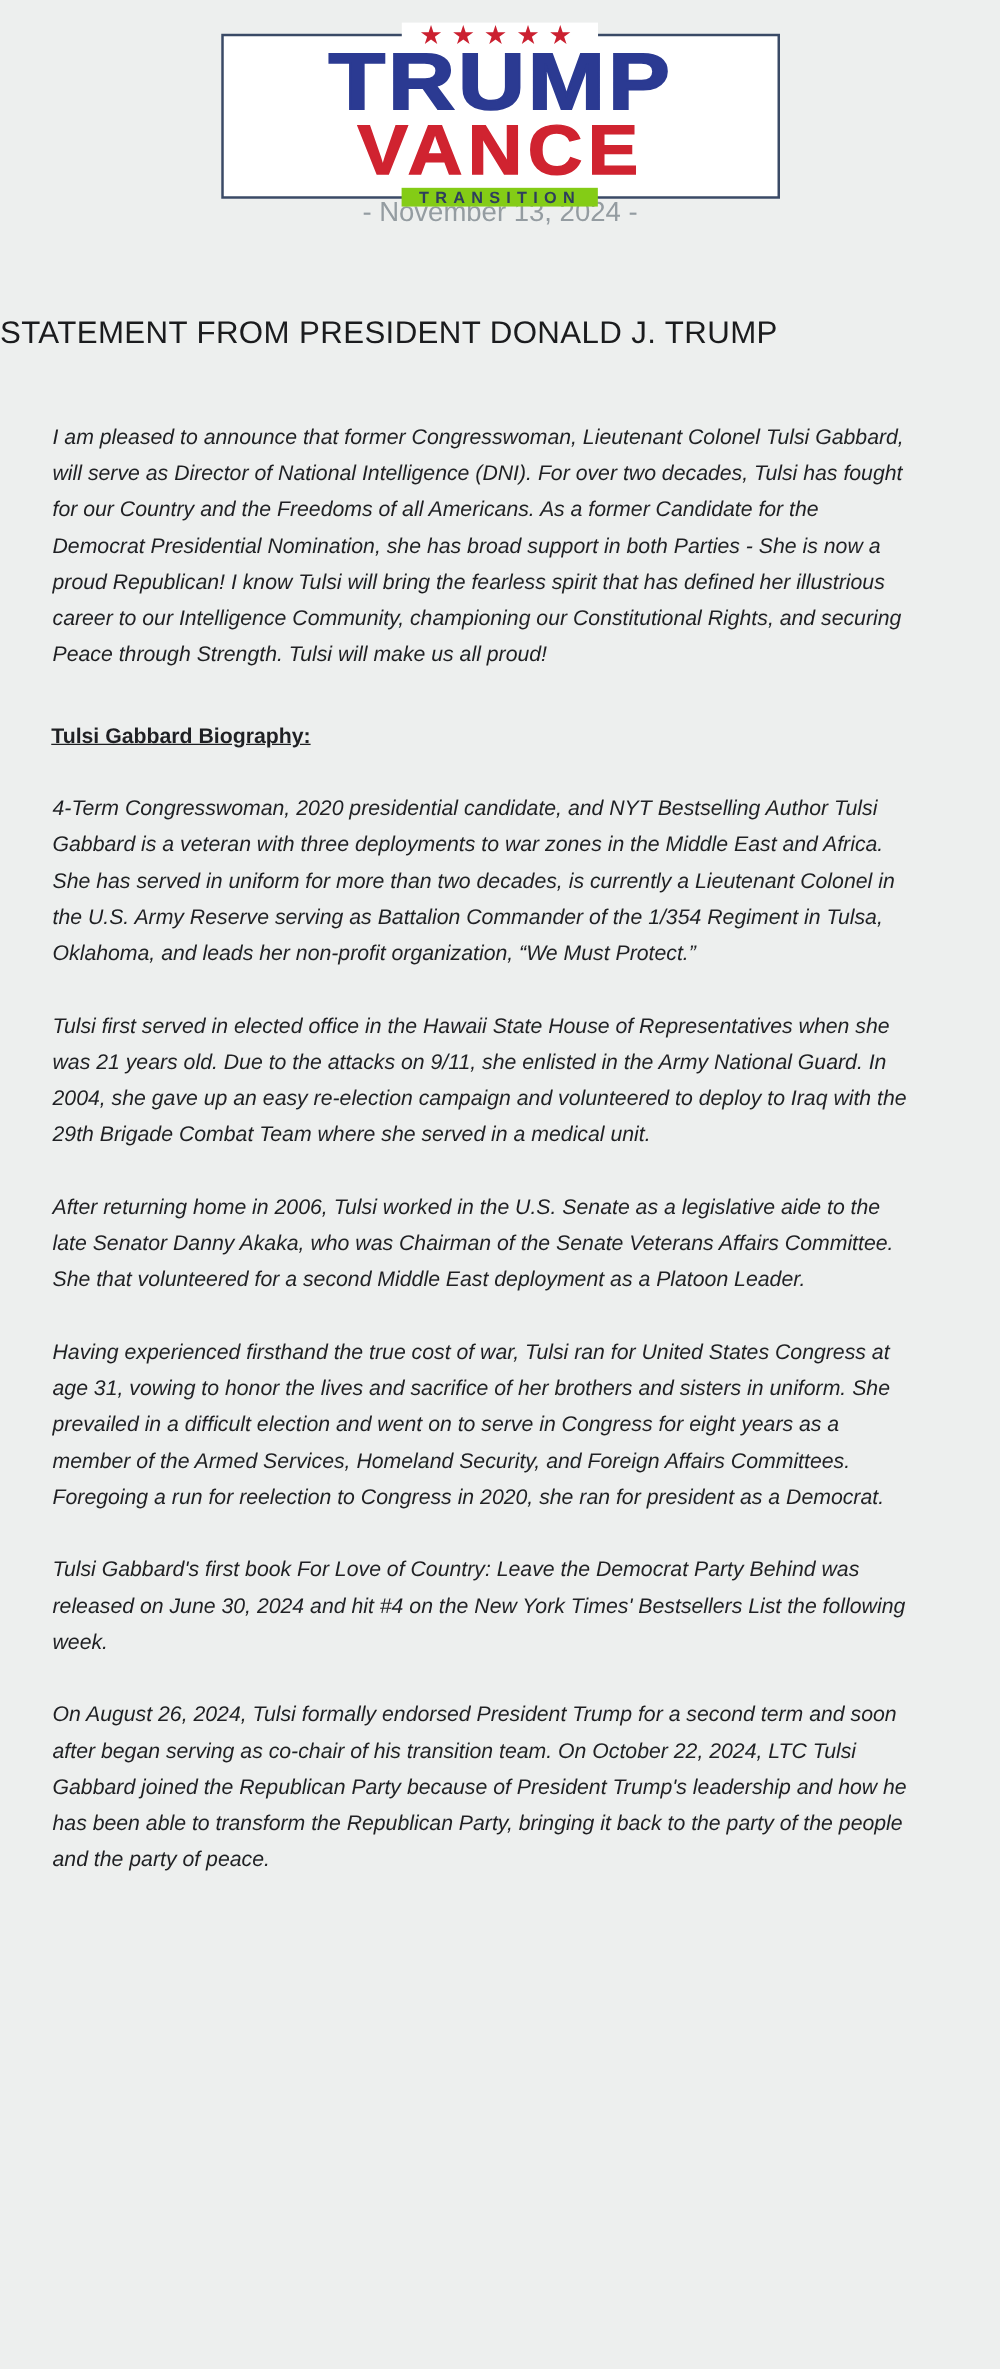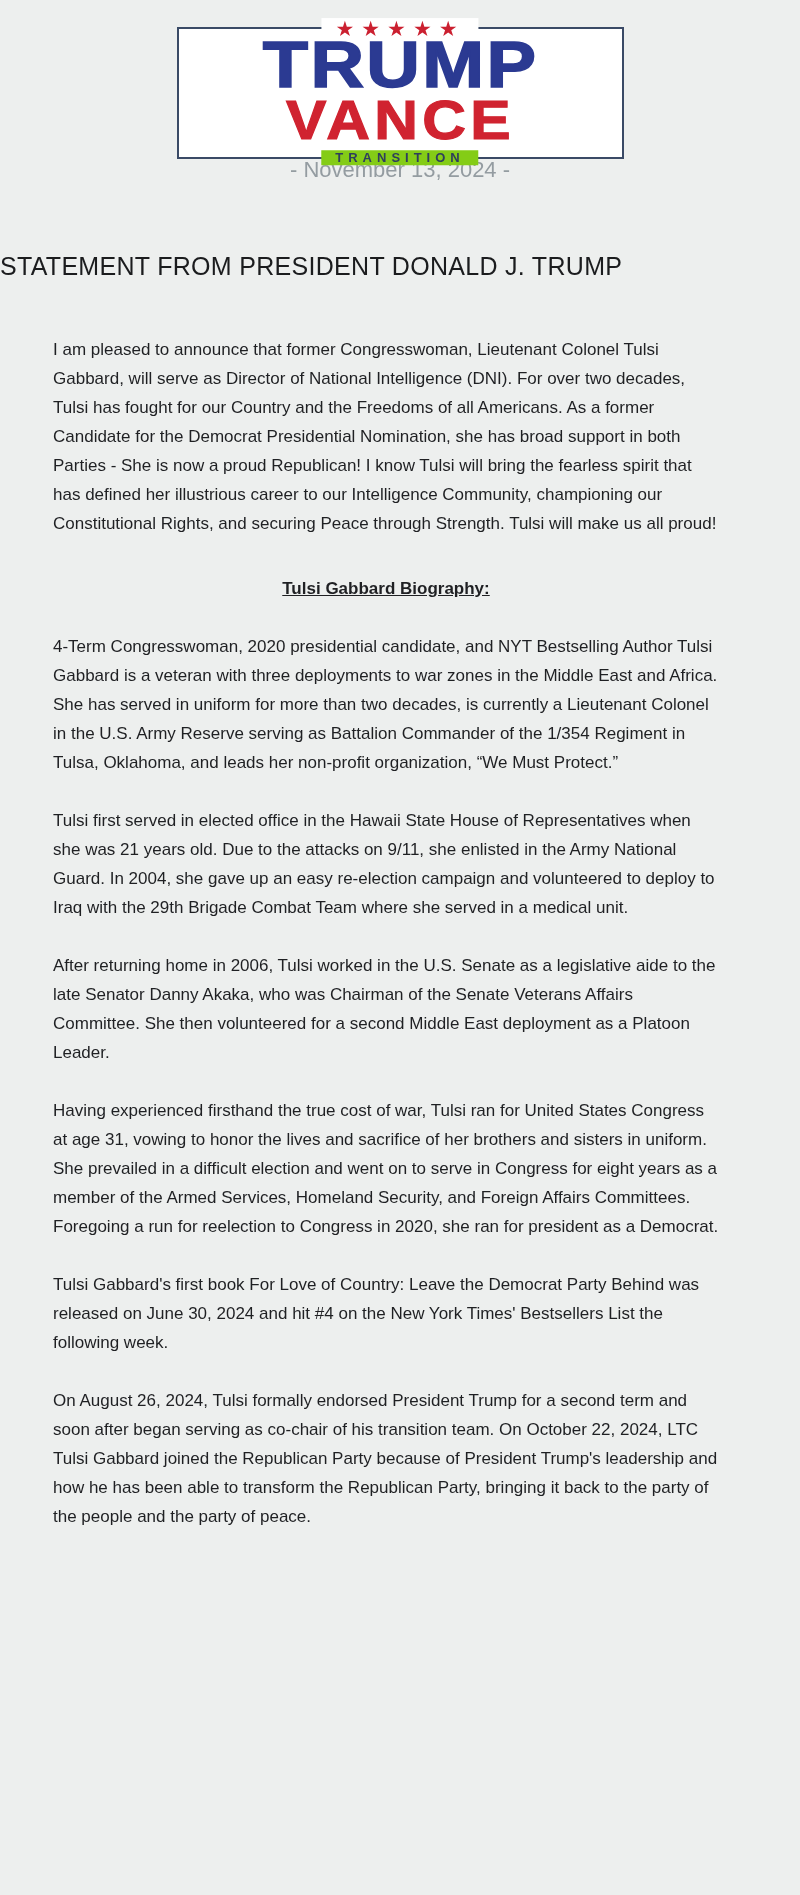--- a/index.html
+++ b/index.html
@@ -92,29 +92,28 @@
   }
 
   
   .body-text {
     width: 690px;
     margin: 54px 0 0 41px;
     font-size: 17px;
     line-height: 29px;
     color: #1f2023;
   }
-  .body-text p { margin: 29px 12px; }
+  .body-text p { margin: 29px 1px; font-style: italic; }
   .bio-heading {
     margin: 36px 0 29px 0;
     font-size: 17px;
     line-height: 29px;
     font-weight: bold;
     text-decoration: underline;
     color: #1f2023;
-    text-align: center;
   }
   .bottom-pad { height: 30px; }
 </style>
 </head>
 <body>
 
 <div class="page">
 
   <header class="logo-wrap">
     <div class="logo-box">
@@ -129,20 +128,20 @@
 
   <h1 class="headline">STATEMENT FROM PRESIDENT DONALD J. TRUMP</h1>
 
   <main class="body-text">
     <p>I am pleased to announce that former Congresswoman, Lieutenant Colonel Tulsi Gabbard, will serve as Director of National Intelligence (DNI). For over two decades, Tulsi has fought for our Country and the Freedoms of all Americans. As a former Candidate for the Democrat Presidential Nomination, she has broad support in both Parties - She is now a proud Republican! I know Tulsi will bring the fearless spirit that has defined her illustrious career to our Intelligence Community, championing our Constitutional Rights, and securing Peace through Strength. Tulsi will make us all proud!</p>
 
     <h2 class="bio-heading">Tulsi Gabbard Biography:</h2>
 
     <p>4-Term Congresswoman, 2020 presidential candidate, and NYT Bestselling Author Tulsi Gabbard is a veteran with three deployments to war zones in the Middle East and Africa. She has served in uniform for more than two decades, is currently a Lieutenant Colonel in the U.S. Army Reserve serving as Battalion Commander of the 1/354 Regiment in Tulsa, Oklahoma, and leads her non-profit organization, “We Must Protect.”</p>
     <p>Tulsi first served in elected office in the Hawaii State House of Representatives when she was 21 years old. Due to the attacks on 9/11, she enlisted in the Army National Guard. In 2004, she gave up an easy re-election campaign and volunteered to deploy to Iraq with the 29th Brigade Combat Team where she served in a medical unit.</p>
-    <p>After returning home in 2006, Tulsi worked in the U.S. Senate as a legislative aide to the late Senator Danny Akaka, who was Chairman of the Senate Veterans Affairs Committee. She then volunteered for a second Middle East deployment as a Platoon Leader.</p>
+    <p>After returning home in 2006, Tulsi worked in the U.S. Senate as a legislative aide to the late Senator Danny Akaka, who was Chairman of the Senate Veterans Affairs Committee. She that volunteered for a second Middle East deployment as a Platoon Leader.</p>
     <p>Having experienced firsthand the true cost of war, Tulsi ran for United States Congress at age 31, vowing to honor the lives and sacrifice of her brothers and sisters in uniform. She prevailed in a difficult election and went on to serve in Congress for eight years as a member of the Armed Services, Homeland Security, and Foreign Affairs Committees. Foregoing a run for reelection to Congress in 2020, she ran for president as a Democrat.</p>
     <p>Tulsi Gabbard's first book For Love of Country: Leave the Democrat Party Behind was released on June 30, 2024 and hit #4 on the New York Times' Bestsellers List the following week.</p>
     <p>On August 26, 2024, Tulsi formally endorsed President Trump for a second term and soon after began serving as co-chair of his transition team. On October 22, 2024, LTC Tulsi Gabbard joined the Republican Party because of President Trump's leadership and how he has been able to transform the Republican Party, bringing it back to the party of the people and the party of peace.</p>
   </main>
 
   <div class="bottom-pad"></div>
 </div>
 
 </body></html>

